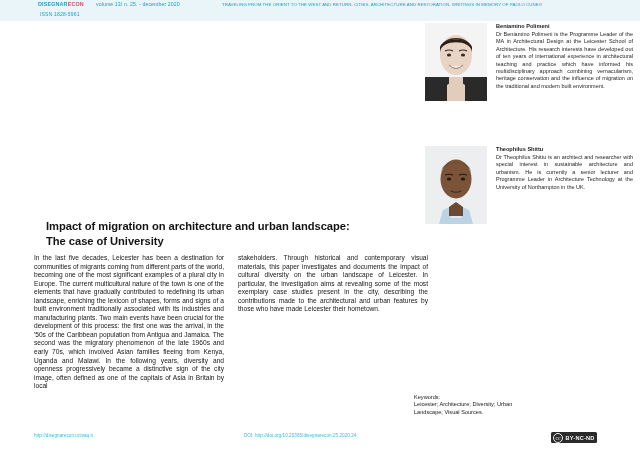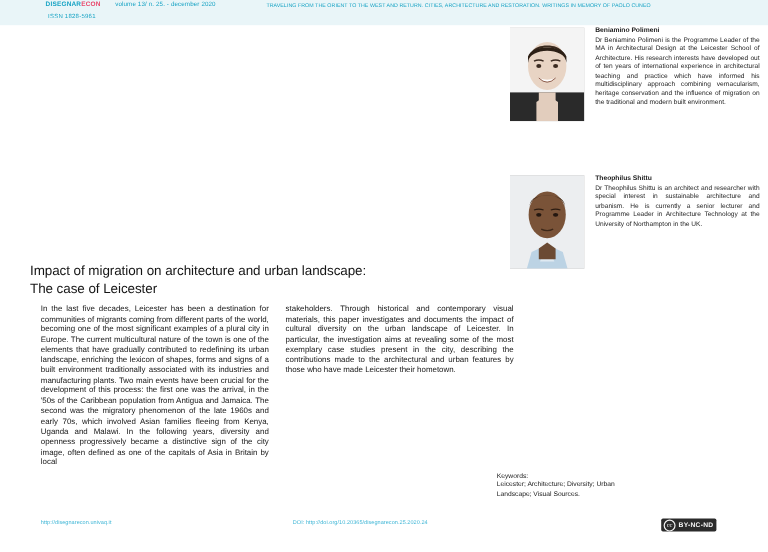--- a/index.html
+++ b/index.html
@@ -107,24 +107,24 @@
     font-size: 5.5px;
     color: #1f1f1f;
     line-height: 7.4px;
     text-align: justify;
     text-justify: inter-word;
   }
 
   
   .article-title {
     position: absolute;
-    left: 25px; top: 219px;
+    left: 46px; top: 219px;
     width: 400px;
     font-size: 11.2px;
-    font-weight: normal;
+    font-weight: bold;
     color: #141414;
     line-height: 14.5px;
     letter-spacing: -0.05px;
   }
   .article-title .line2 { display: block; }
 
   
   .abstract {
     position: absolute;
     left: 34px; top: 254px;
@@ -261,21 +261,21 @@
       <div class="author-text">
         <div class="author-name">Theophilus Shittu</div>
         <div class="author-bio">Dr Theophilus Shittu is an architect and researcher with special interest in sustainable architecture and urbanism. He is currently a senior lecturer and Programme Leader in Architecture Technology at the University of Northampton in the UK.</div>
       </div>
     </div>
 
   </div>
 
   <div class="article-title">
     <span>Impact of migration on architecture and urban landscape:</span>
-    <span class="line2">The case of Leicester</span>
+    <span class="line2">The case of University</span>
   </div>
 
   <div class="abstract">
     <div class="col col-left">In the last five decades, Leicester has been a destination for communities of migrants coming from different parts of the world, becoming one of the most significant examples of a plural city in Europe. The current multicultural nature of the town is one of the elements that have gradually contributed to redefining its urban landscape, enriching the lexicon of shapes, forms and signs of a built environment traditionally associated with its industries and manufacturing plants. Two main events have been crucial for the development of this process: the first one was the arrival, in the '50s of the Caribbean population from Antigua and Jamaica. The second was the migratory phenomenon of the late 1960s and early 70s, which involved Asian families fleeing from Kenya, Uganda and Malawi. In the following years, diversity and openness progressively became a distinctive sign of the city image, often defined as one of the capitals of Asia in Britain by local</div>
     <div class="col col-right">stakeholders. Through historical and contemporary visual materials, this paper investigates and documents the impact of cultural diversity on the urban landscape of Leicester. In particular, the investigation aims at revealing some of the most exemplary case studies present in the city, describing the contributions made to the architectural and urban features by those who have made Leicester their hometown.</div>
   </div>
 
   <div class="keywords">
     <div class="kw-head">Keywords:</div>
     <div class="kw-body">Leicester; Architecture; Diversity; Urban Landscape; Visual Sources.</div>

